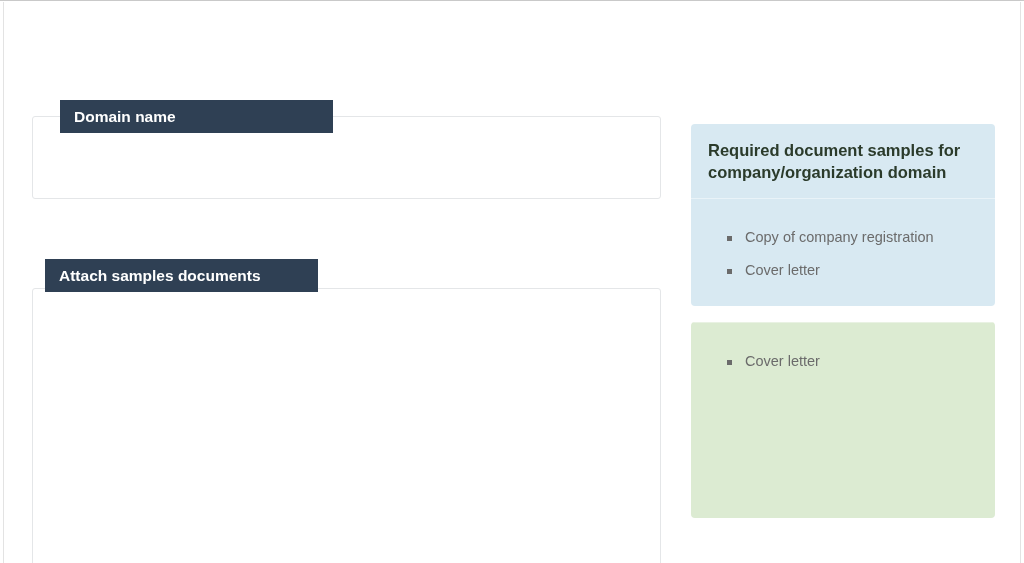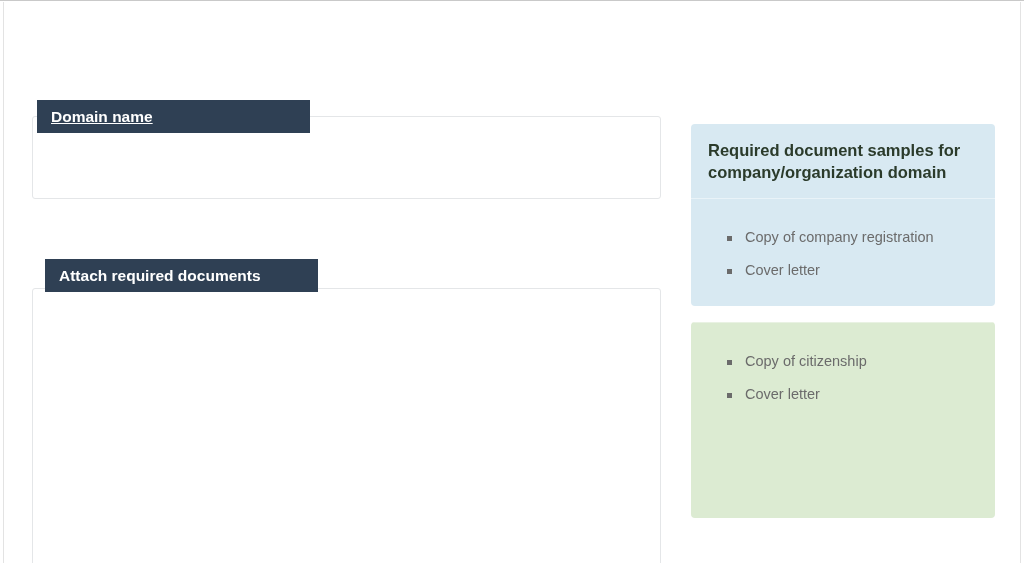--- a/index.html
+++ b/index.html
@@ -73,24 +73,23 @@
   }
 
   
   #domain-card {
     left: 32px;
     top: 115px;
     width: 629px;
     height: 83px;
   }
   #domain-badge {
-    left: 37px;
+    left: 60px;
     top: 99px;
     width: 273px;
-    text-decoration: underline;
   }
   #domain-value {
     position: absolute;
     left: 45px;
     top: 160px;
     font-size: 16px;
     color: #3b3b3b;
     white-space: nowrap;
   }
 
@@ -188,32 +187,31 @@
     
 
     
 
     
 
     
 
     
   </div>
-  <div id="attach-badge" class="card-badge">Attach required documents</div>
+  <div id="attach-badge" class="card-badge">Attach samples documents</div>
 
   <div id="panel-company" class="info-panel">
     <div class="info-panel-header">Required document samples for company/organization domain</div>
     <div class="info-panel-divider"></div>
     <ul class="info-panel-list">
       <li><span class="bullet"></span><span>Copy of company registration</span></li>
       <li><span class="bullet"></span><span>Cover letter</span></li>
     </ul>
   </div>
 
   <div id="panel-personal" class="info-panel">
     <div class="info-panel-divider"></div>
     <ul class="info-panel-list">
-      <li><span class="bullet"></span><span>Copy of citizenship</span></li>
       <li><span class="bullet"></span><span>Cover letter</span></li>
     </ul>
   </div>
 
 </div>
 
 </body></html>

